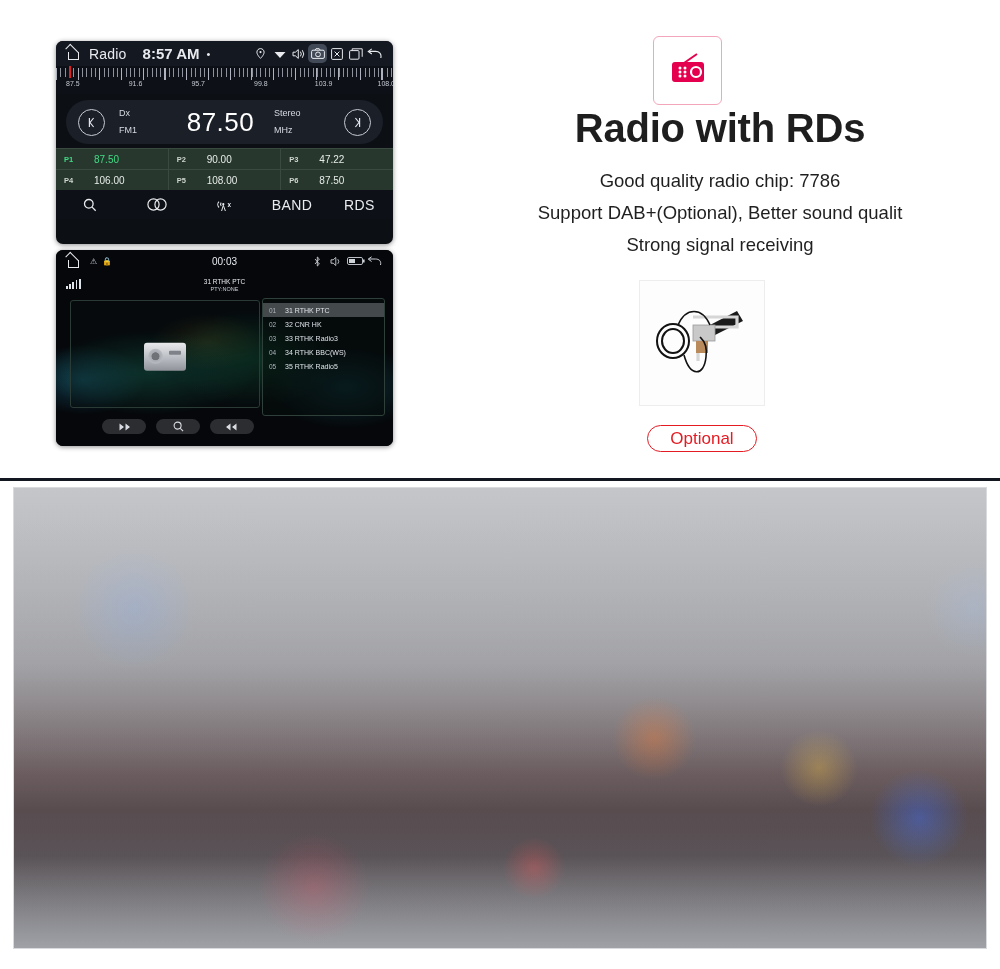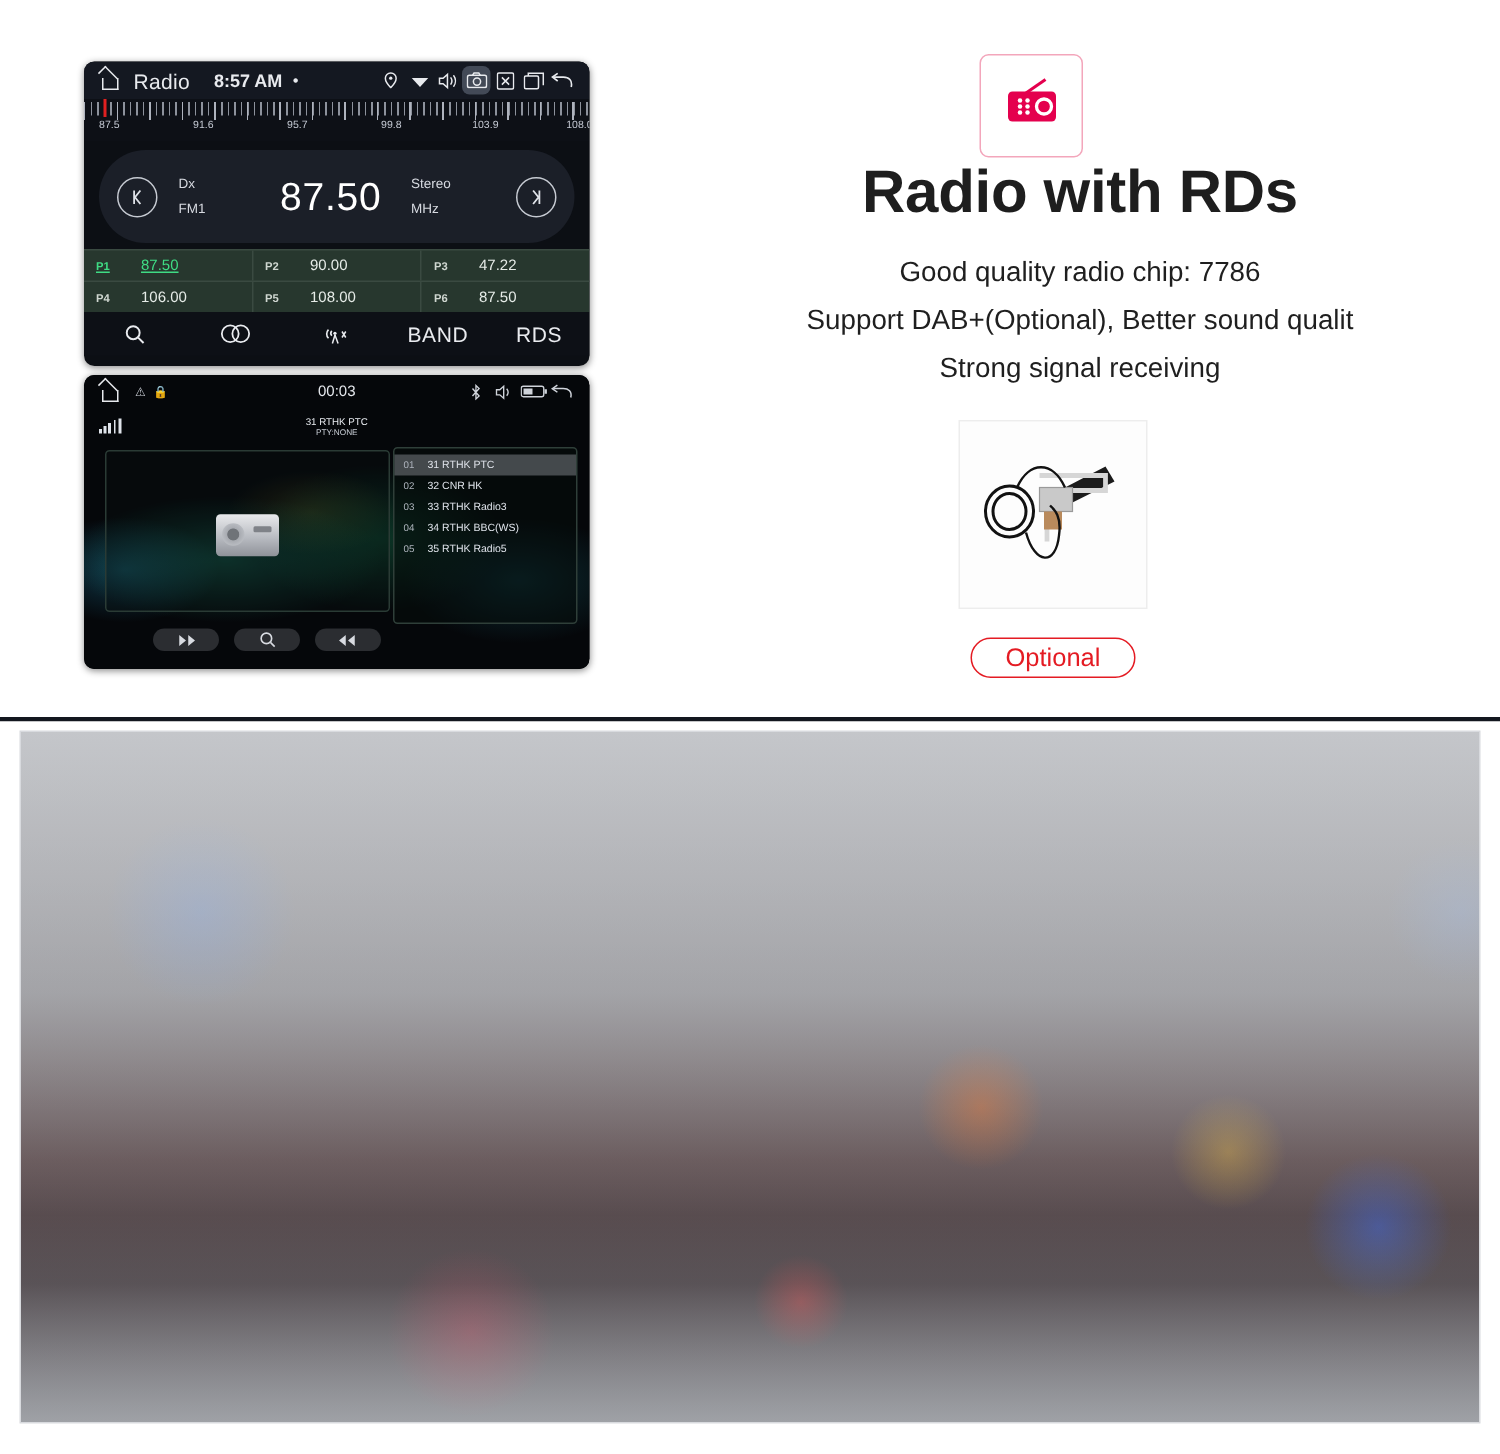--- a/index.html
+++ b/index.html
@@ -27,21 +27,21 @@
   .sb-home::before {
     content: ""; position: absolute; left: 1px; top: 0px; width: 11px; height: 6px;
     border-left: 1.4px solid #e8eaee; border-top: 1.4px solid #e8eaee;
     transform: rotate(45deg); transform-origin: center;
   }
   .sb-home::after {
     content: ""; position: absolute; left: 2.5px; top: 5px; width: 9px; height: 7px;
     border: 1.4px solid #e8eaee; border-top: none;
   }
   .sb-title { margin-left: 9px; font-size: 14px; letter-spacing: .2px; }
-  .sb-time { margin-left: 16px; font-size: 12px; font-weight: bold; }
+  .sb-time { margin-left: 16px; font-size: 15px; font-weight: bold; }
   .sb-dot { margin-left: 7px; font-size: 11px; line-height: 0; }
   .sb-spacer { flex: 1; }
   .sb-ico { width: 19px; height: 19px; display: flex; align-items: center; justify-content: center; flex: none; color: #e8eaee; }
   .sb-ico svg { display: block; }
   .sb-ico.hl { background: #434a57; border-radius: 5px; }
 
   
   .freq-scale { position: relative; height: 28px; background: #0d1016; }
   .ticks { position: absolute; left: 0; top: 2px; width: 100%; height: 9px;
     background-image: repeating-linear-gradient(to right, #8d929c 0 1px, transparent 1px 4.35px);
@@ -50,21 +50,21 @@
     background-image: repeating-linear-gradient(to right, #aeb3bd 0 1px, transparent 1px 21.7px);
   }
   .freq-marker { position: absolute; left: 13px; top: 0px; width: 1.6px; height: 12px; background: #e02020; }
   .freq-labels { position: absolute; left: 0; top: 14px; width: 100%; display: flex;
     color: #c3c8d2; font-size: 7px; }
   .freq-labels span { position: absolute; transform: translateX(-50%); }
 
   
   .tuner-wrap { background: #0c0f14; padding: 6px 10px 4px; }
   .tuner {
-    height: 62px; border-radius: 31px; background: #1b1f28;
+    height: 44px; border-radius: 31px; background: #1b1f28;
     display: flex; align-items: center; padding: 2px 12px; position: relative;
   }
   .tuner-btn {
     width: 27px; height: 27px; border-radius: 50%; border: 1.3px solid #c6cad2;
     display: flex; align-items: center; justify-content: center; color: #dfe2e8; font-size: 12px; flex: none;
   }
   .tuner-col { width: 70px; padding-left: 14px; color: #d7dae1; font-size: 9px; line-height: 1.9; }
   .tuner-col.right { padding-left: 0; margin-left: 8px; }
   .tuner-freq { flex: 1; text-align: center; color: #ffffff; font-size: 26px; letter-spacing: .5px; }
 
@@ -74,21 +74,21 @@
   .pty-row .c2 { width: 22%; }
   .pty-row .c3 { width: 34%; }
 
   
   .presets { background: #27372e; }
   .preset-row { display: flex; height: 21px; border-top: 1px solid #3a4a41; }
   .preset-cell { flex: 1; display: flex; align-items: center; border-right: 1px solid #3a4a41; padding-left: 8px; }
   .preset-cell:last-child { border-right: none; }
   .p-label { font-size: 7.5px; font-weight: bold; color: #cfd6d0; width: 20px; }
   .p-val { font-size: 10px; color: #e6ece8; margin-left: 10px; }
-  .preset-cell.active .p-label, .preset-cell.active .p-val { color: #3fdc84; text-decoration: underline; }
+  .preset-cell.active .p-label, .preset-cell.active .p-val { color: #3fdc84; }
 
   
   .radio-bottom { height: 29px; background: #0d1016; display: flex; align-items: center; color: #e9ebef; }
   .rb-item { flex: 1; display: flex; align-items: center; justify-content: center; font-size: 13px; }
   .rb-item.text { font-size: 14px; letter-spacing: .4px; }
 
   
   #radio-screen-2 { left: 56px; top: 250px; width: 337px; height: 196px; background: #05070a; }
   .sb2 { height: 22px; background: #05070a; display: flex; align-items: center; padding: 0 9px; color: #cfd3da; font-size: 9px; }
   .sb2-time { position: absolute; left: 50%; transform: translateX(-50%); font-size: 10px; color: #e6e9ee; }

